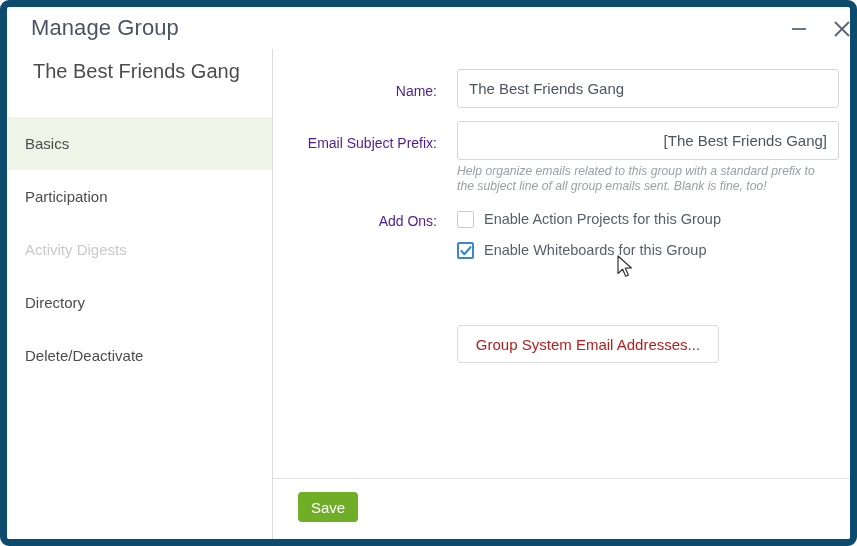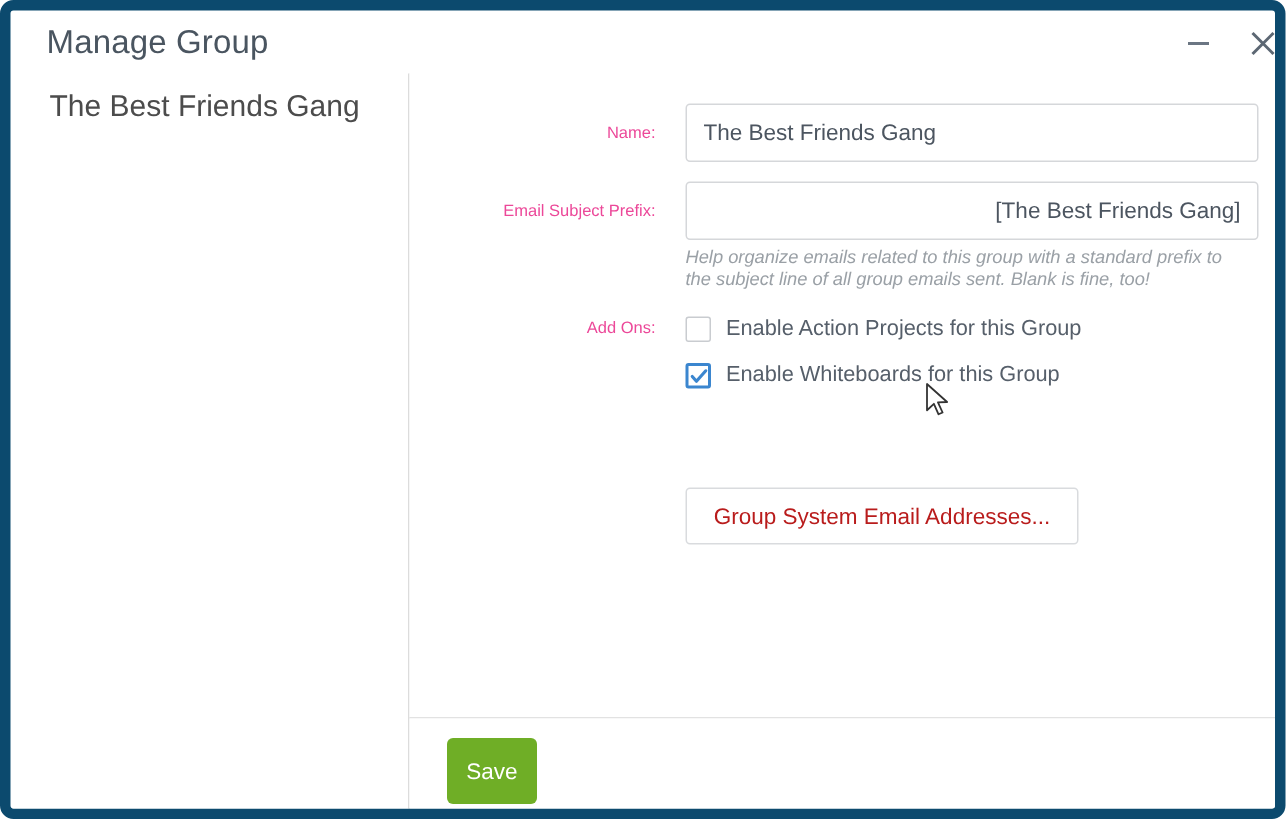--- a/index.html
+++ b/index.html
@@ -124,22 +124,22 @@
     position: absolute;
     left: 266px;
     top: 472px;
     width: 589px;
     height: 73px;
     background: #ffffff;
   }
 
   .field-label {
     position: absolute;
-    font-size: 11px;
-    color: #ec4899;
+    font-size: 14px;
+    color: #4c1d95;
     text-align: right;
     white-space: nowrap;
   }
 
   .text-input {
     position: absolute;
     box-sizing: border-box;
     border: 1px solid #d5d7da;
     border-radius: 3px;
     background: #ffffff;
@@ -203,21 +203,21 @@
     font-size: 15px;
     color: #b91c1c;
     cursor: default;
     padding: 0;
   }
   .save-btn {
     position: absolute;
     left: 25px;
     top: 13px;
     width: 60px;
-    height: 44px;
+    height: 30px;
     border: none;
     border-radius: 4px;
     background: #6fae26;
     color: #ffffff;
     font-family: "Liberation Sans", sans-serif;
     font-size: 15px;
     cursor: default;
   }
 
   .cursor {
@@ -251,20 +251,27 @@
           <line x1="8" y1="8" x2="22" y2="22" stroke="#5c6773" stroke-width="2"></line>
           <line x1="22" y1="8" x2="8" y2="22" stroke="#5c6773" stroke-width="2"></line>
         </svg>
       </span>
     </div>
   </div>
 
   <div class="sidebar">
     <div class="group-name">The Best Friends Gang</div>
 
+    <div class="nav">
+      <div class="nav-item active">Basics</div>
+      <div class="nav-item">Participation</div>
+      <div class="nav-item disabled">Activity Digests</div>
+      <div class="nav-item">Directory</div>
+      <div class="nav-item">Delete/Deactivate</div>
+    </div>
   </div>
 
   <div class="vdivider"></div>
 
   <div class="content">
 
     <div class="field-label" style="left:84px; top:34px; width:80px;">Name:</div>
     <input class="text-input" style="left: 184px; top: 20px; width: 382px; height: 39px;" value="The Best Friends Gang">
 
     <div class="field-label" style="left:24px; top:86px; width:140px;">Email Subject Prefix:</div>

